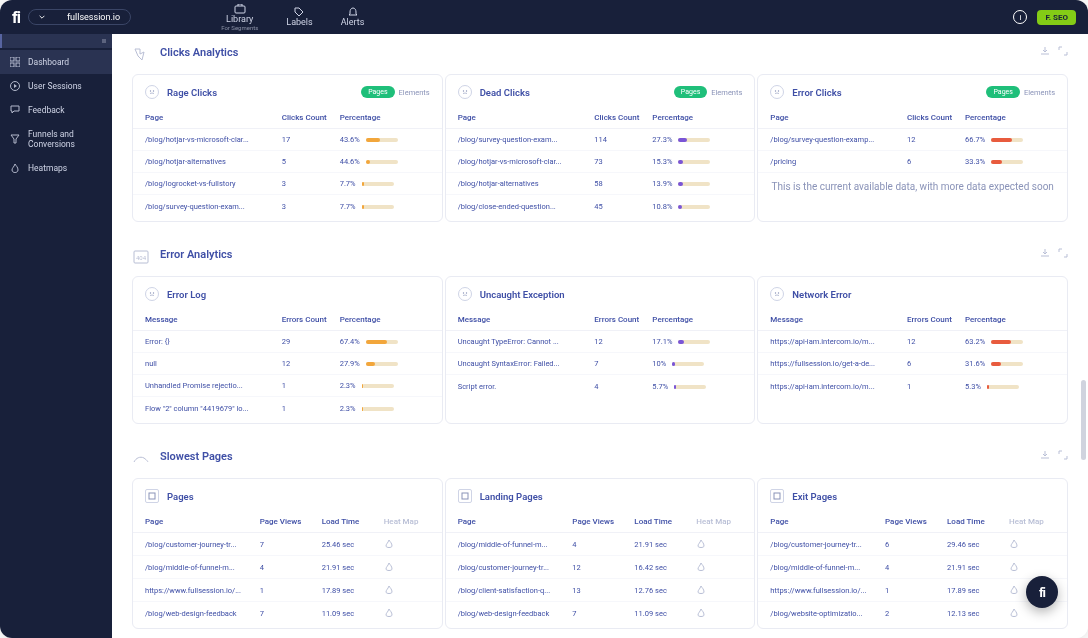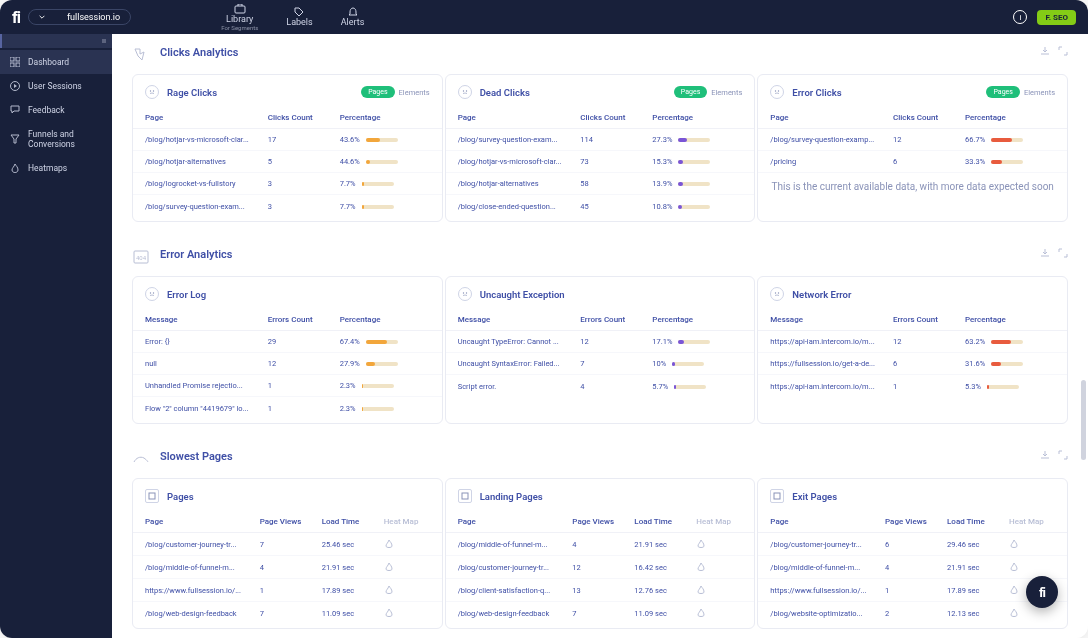--- a/index.html
+++ b/index.html
@@ -38,21 +38,21 @@
 .card-icon { width: 14px; height: 14px; border: 1px solid #cfd4e6; border-radius: 50%; display: flex; align-items: center; justify-content: center; color: #8a93b8; }
 .card-title { color: #3f4fa6; font-size: 9.5px; font-weight: 600; }
 .card-badges { margin-left: auto; display: flex; gap: 4px; align-items: center; }
 .badge-green { background: #1fbf7a; color: #fff; font-size: 7px; padding: 2px 7px; border-radius: 8px; }
 .badge-plain { color: #8a93b8; font-size: 7.5px; }
 
 .thead { display: flex; padding: 6px 12px; font-size: 8px; color: #3f4fa6; font-weight: 500; border-bottom: 1px solid #f0f1f7; }
 .trow { display: flex; padding: 6px 12px; font-size: 7.5px; color: #3f4fa6; border-bottom: 1px solid #f6f7fb; align-items: flex-end; min-height: 22px; }
 .trow:last-child { border-bottom: none; }
 .col-a { flex: 1.7; overflow: hidden; text-overflow: ellipsis; white-space: nowrap; padding-right:6px; }
-.col-b { width: 72px; }
+.col-b { width: 58px; }
 .col-c { width: 90px; display: flex; align-items: center; gap: 6px; }
 .pct-bar { height: 4px; border-radius: 2px; background: #f0e3c6; position: relative; width: 32px; }
 .pct-bar .fill { position: absolute; left: 0; top: 0; bottom: 0; border-radius: 2px; }
 .note { text-align: center; font-size: 10px; color: #8a93b8; padding: 8px 0; }
 
 
 .s-col-a { flex: 1.5; overflow:hidden; text-overflow:ellipsis; white-space:nowrap; padding-right:6px; }
 .s-col-b { width: 62px; }
 .s-col-c { width: 62px; }
 .s-col-d { width: 46px; color:#b9bfd6; }

